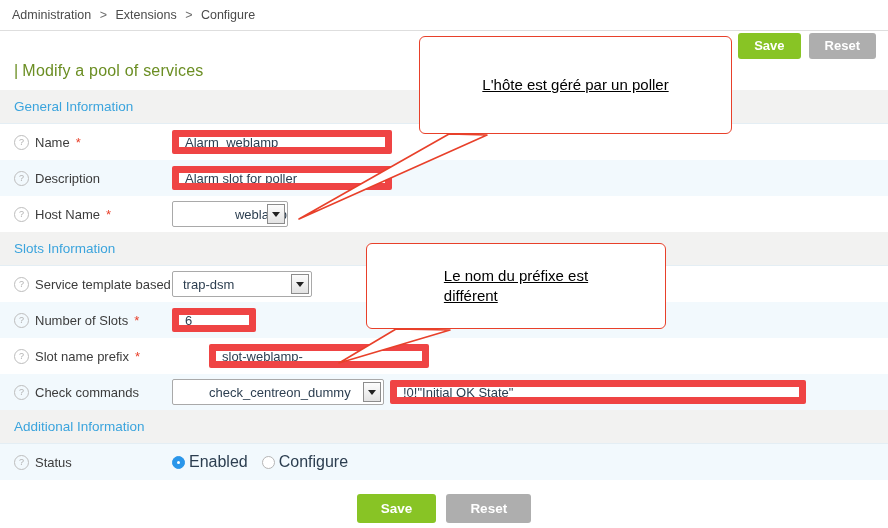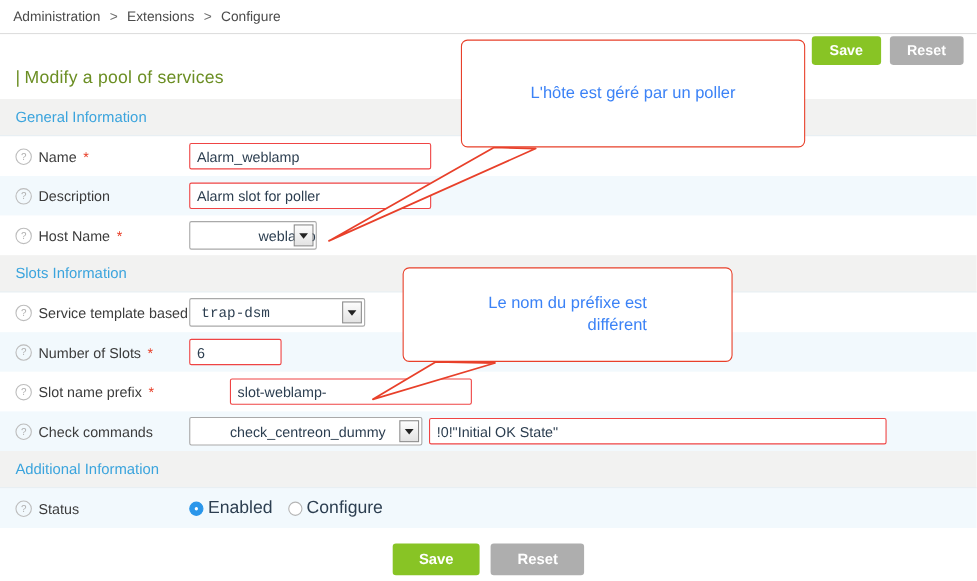--- a/index.html
+++ b/index.html
@@ -126,21 +126,21 @@
     font-family: "Liberation Sans", sans-serif;
   }
   .req { color: #e8402a; font-size: 13px; }
 
   .field { display: flex; align-items: center; gap: 6px; }
 
   input.txt {
     font-family: "Liberation Sans", sans-serif;
     font-size: 13px;
     color: #2c3e50;
-    border: 1px solid #ef4444;
+    border: 7px solid #ef4444;
     background: #ffffff;
     height: 24px;
     box-sizing: border-box;
     padding: 0 6px;
     border-radius: 2px;
   }
   .w-name { width: 220px; }
   .w-desc { width: 220px; }
   .w-slots { width: 84px; }
   .w-prefix { width: 220px; margin-left: 37px; }
@@ -173,21 +173,21 @@
     align-items: center;
     justify-content: center;
   }
   .sel .arrow-btn .tri {
     width: 0; height: 0;
     border-left: 4px solid transparent;
     border-right: 4px solid transparent;
     border-top: 5px solid #222;
   }
   .sel-host { width: 116px; justify-content: flex-end; }
-  .sel-tpl { width: 160px; font-family: Liberation Mono, monospace; }
+  .sel-tpl { width: 140px; }
   .sel-cmd { width: 212px; padding-left: 36px; }
 
   
   .radios { display: flex; align-items: center; gap: 4px; font-size: 16px; color: #2c3e50; }
   .radio {
     width: 13px; height: 13px; border-radius: 50%;
     border: 1px solid #b5b5b5; background: #fff;
     display: inline-block; position: relative; box-sizing: border-box;
   }
   .radio.on { background: #2a96ea; border-color: #2a96ea; }
@@ -208,30 +208,31 @@
     gap: 10px;
   }
   .btn-lg { height: 29px; line-height: 29px; padding: 0 24px; font-size: 13.5px; }
 
   
   .callout {
     position: absolute;
     border: 1.6px solid #e8402a;
     border-radius: 6px;
     background: #ffffff;
-    color: #3b82f6;
+    color: #000000;
     font-size: 15px;
     display: flex;
     align-items: center;
     justify-content: center;
-    text-align: right;
+    text-align: left;
     box-sizing: border-box;
     padding: 6px 12px;
     line-height: 1.35;
     z-index: 40;
+    text-decoration: underline;
   }
   #callout-poller { left: 419px; top: 36px; width: 313px; height: 98px; }
   #callout-prefix { left: 366px; top: 243px; width: 300px; height: 86px; }
 
   .callout-svg {
     position: absolute;
     left: 0; top: 0;
     width: 888px; height: 528px;
     pointer-events: none;
     z-index: 35;

